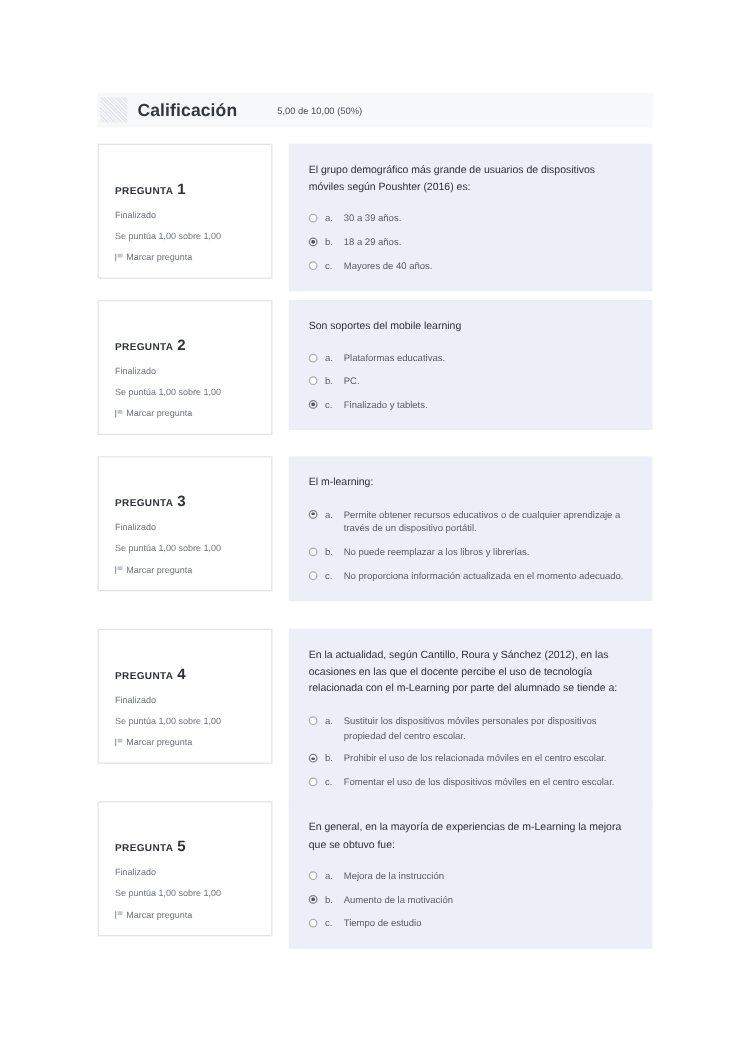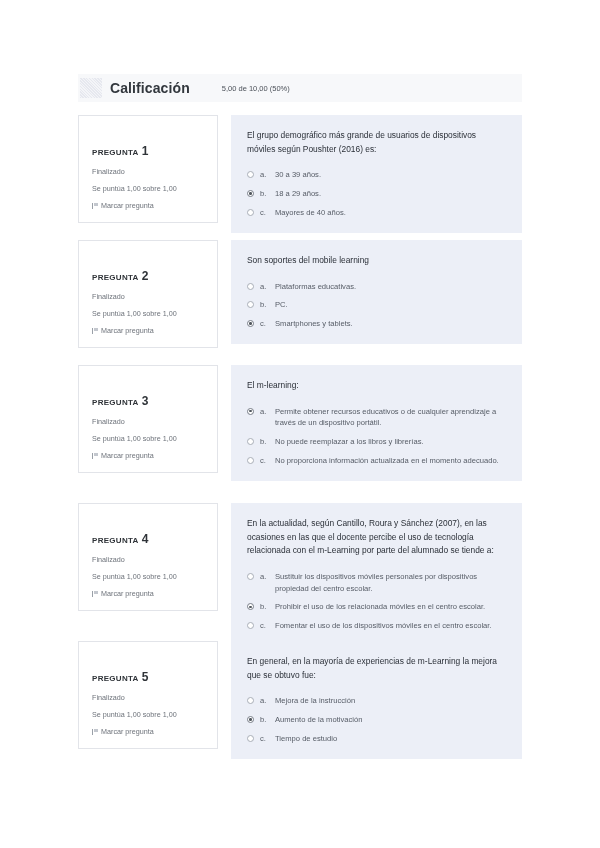--- a/index.html
+++ b/index.html
@@ -239,21 +239,21 @@
               <span class="opt-text">Plataformas educativas.</span>
             </li>
             <li class="opt">
               <span class="radio"></span>
               <span class="opt-letter">b.</span>
               <span class="opt-text">PC.</span>
             </li>
             <li class="opt">
               <span class="radio checked"></span>
               <span class="opt-letter">c.</span>
-              <span class="opt-text">Smartphones y tablets.</span>
+              <span class="opt-text">Finalizado y tablets.</span>
             </li>
           </ul>
         </div>
       </div>
       <div class="q-row" style="top: 365px;">
         <div class="q-info">
           <div class="q-info-title"><span>PREGUNTA</span><span class="q-num">3</span></div>
           <div class="q-info-line">Finalizado</div>
           <div class="q-info-line">Se puntúa 1,00 sobre 1,00</div>
           <div class="q-info-flag"><span class="flag-icon"></span><span>Marcar pregunta</span></div>
@@ -280,21 +280,21 @@
         </div>
       </div>
       <div class="q-row" style="top: 503px;">
         <div class="q-info">
           <div class="q-info-title"><span>PREGUNTA</span><span class="q-num">4</span></div>
           <div class="q-info-line">Finalizado</div>
           <div class="q-info-line">Se puntúa 1,00 sobre 1,00</div>
           <div class="q-info-flag"><span class="flag-icon"></span><span>Marcar pregunta</span></div>
         </div>
         <div class="q-body">
-          <div class="q-text">En la actualidad, según Cantillo, Roura y Sánchez (2007), en las ocasiones en las que el docente percibe el uso de tecnología relacionada con el m-Learning por parte del alumnado se tiende a:</div>
+          <div class="q-text">En la actualidad, según Cantillo, Roura y Sánchez (2012), en las ocasiones en las que el docente percibe el uso de tecnología relacionada con el m-Learning por parte del alumnado se tiende a:</div>
           <ul class="opt-list">
             <li class="opt">
               <span class="radio"></span>
               <span class="opt-letter">a.</span>
               <span class="opt-text">Sustituir los dispositivos móviles personales por dispositivos propiedad del centro escolar.</span>
             </li>
             <li class="opt">
               <span class="radio checked"></span>
               <span class="opt-letter">b.</span>
               <span class="opt-text">Prohibir el uso de los relacionada móviles en el centro escolar.</span>

